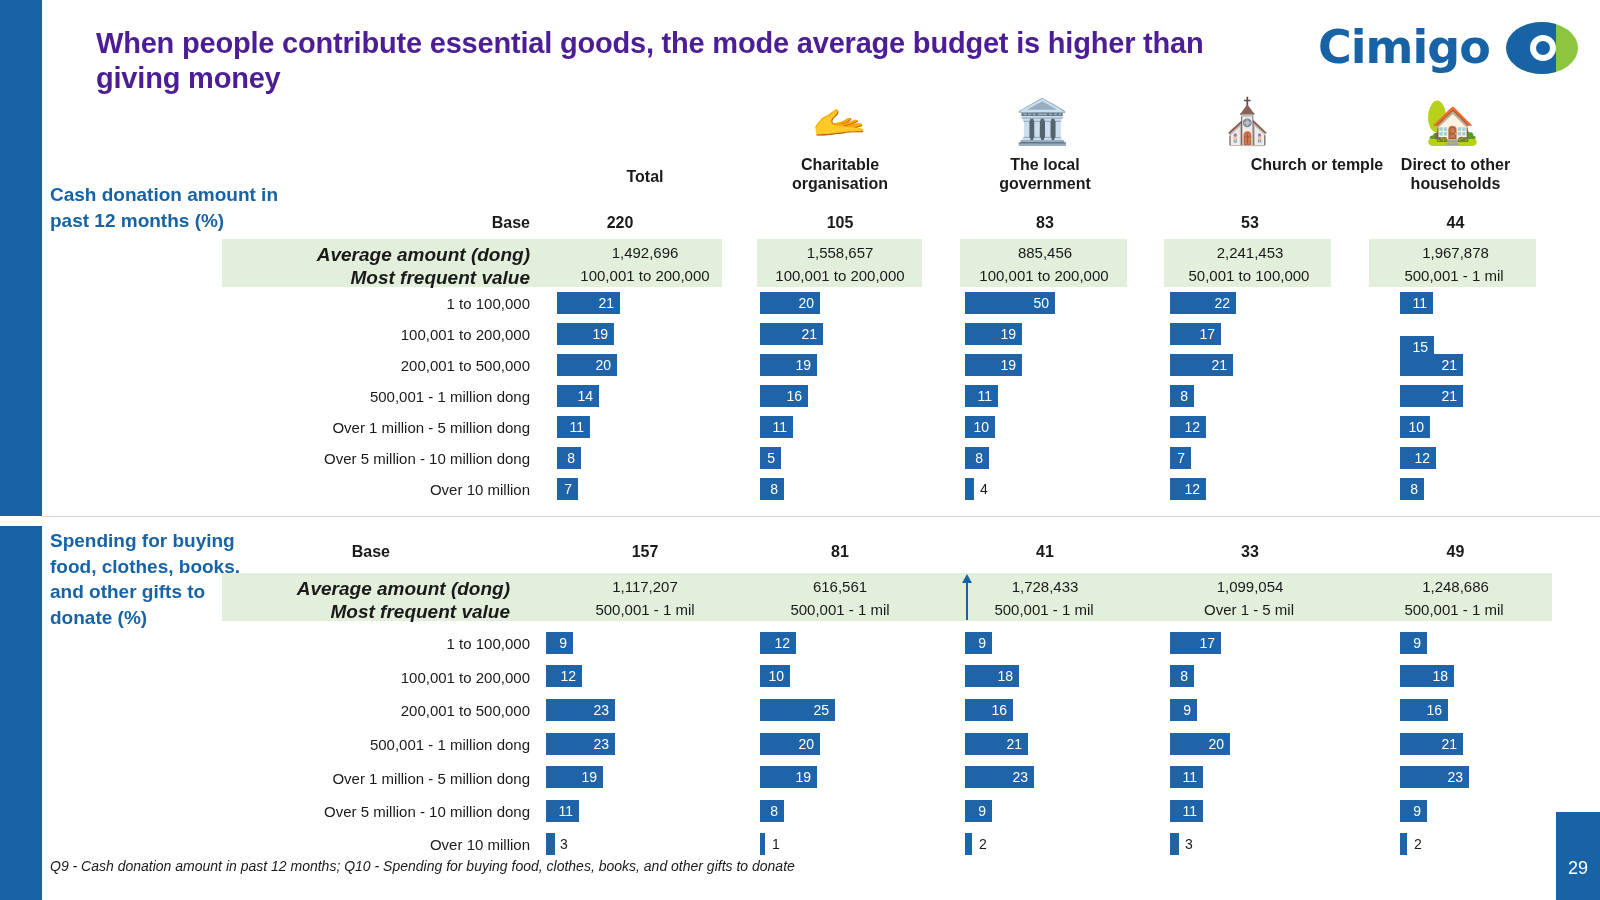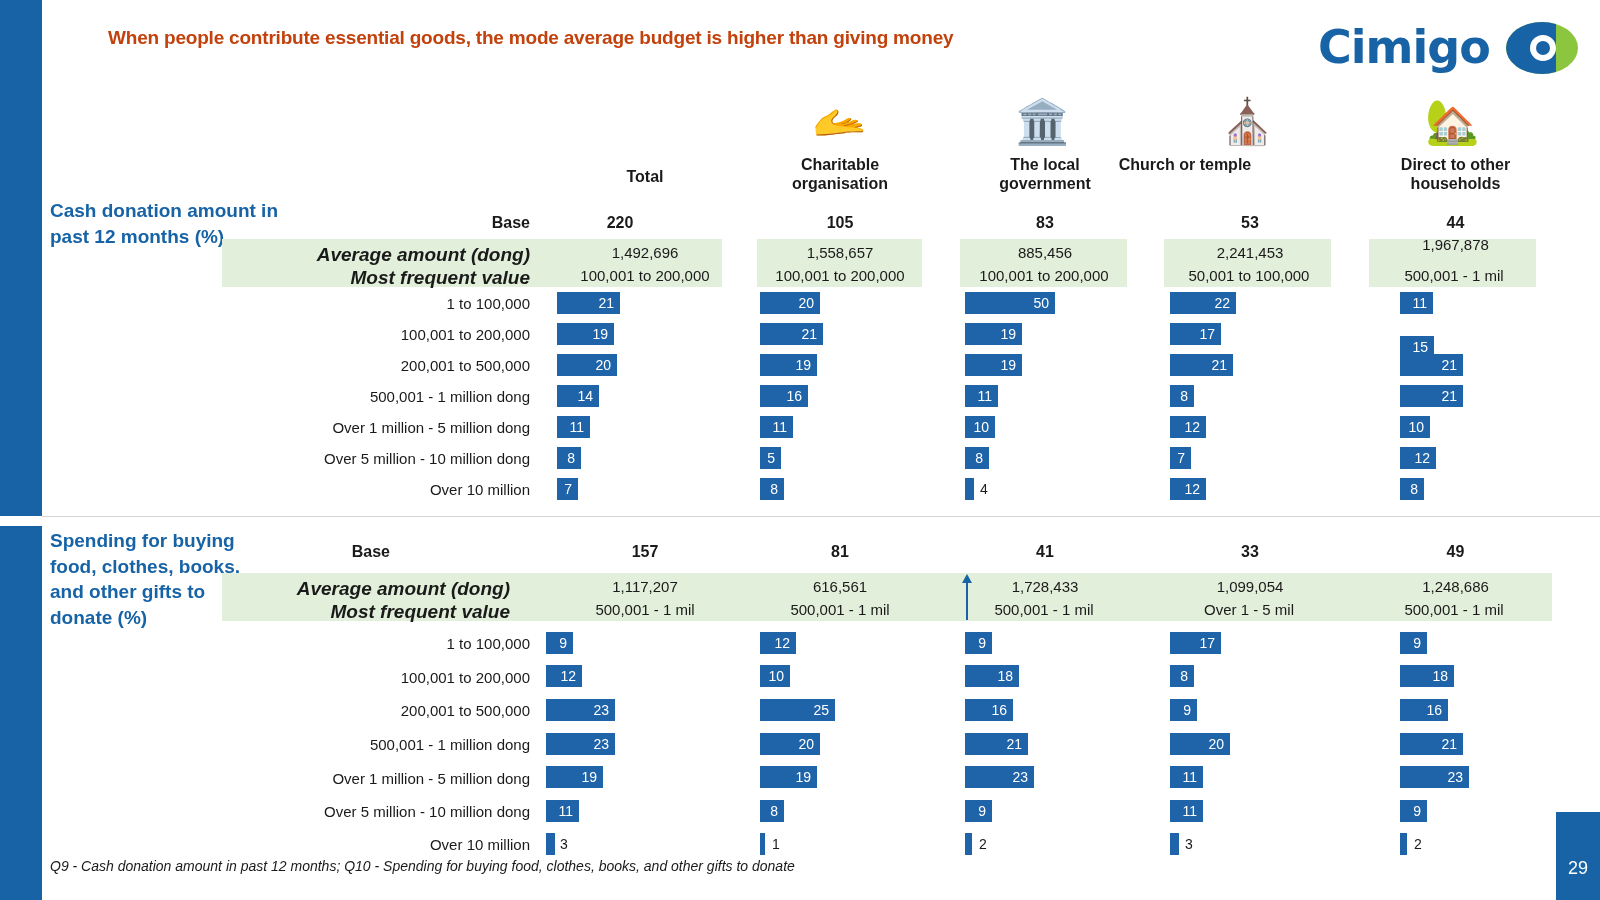--- a/index.html
+++ b/index.html
@@ -27,25 +27,25 @@
     background: #1763a6;
   }
   .left-bar-white {
     position: absolute;
     left: 0; top: 516px;
     width: 42px; height: 10px;
     background: #ffffff;
   }
   .title {
     position: absolute;
-    left: 108px; top: 26px;
+    left: 96px; top: 26px;
     width: 1180px;
-    font-size: 19px;
-    font-weight: bold;
-    color: #c2410c;
+    font-size: 29px;
+    font-weight: bold;
+    color: #4c1d95;
     line-height: 1.22;
     letter-spacing: -0.2px;
   }
   
   .logo {
     position: absolute;
     right: 22px; top: 18px;
     width: 260px; height: 62px;
   }
   .logo-text {
@@ -88,21 +88,21 @@
   }
 
   
   .section-label {
     position: absolute;
     font-size: 19px;
     font-weight: bold;
     color: #1763a6;
     line-height: 1.35;
   }
-  #label-cash { left: 50px; top: 182px; width: 260px; margin-top: 16px; }
+  #label-cash { left: 50px; top: 182px; width: 260px; }
   #label-spend { left: 50px; top: 528px; width: 215px; }
 
   
   .col-head {
     position: absolute;
     text-align: center;
     font-size: 16px;
     font-weight: bold;
     color: #1a1a1a;
     line-height: 1.2;
@@ -238,21 +238,21 @@
   <div class="divider"></div>
 
   <div class="col-icon" style="left:805px; top:92px;">🫴</div>
   <div class="col-icon" style="left:1008px; top:92px;">🏛️</div>
   <div class="col-icon" style="left:1213px; top:92px;">⛪</div>
   <div class="col-icon" style="left:1418px; top:92px;">🏡</div>
 
   <div class="col-head" style="left:570px; top:167px; width:150px;">Total</div>
   <div class="col-head" style="left:765px; top:155px; width:150px;">Charitable organisation</div>
   <div class="col-head" style="left:970px; top:155px; width:150px;">The local government</div>
-  <div class="col-head" style="left:1110px; top:155px; width:150px;">Church or temple</div>
+  <div class="col-head" style="left:1242px; top:155px; width:150px;">Church or temple</div>
   <div class="col-head" style="left:1378px; top:155px; width:155px;">Direct to other households</div>
 
   <div class="section-label" id="label-cash">Cash donation amount in past 12 months (%)</div>
 
   <div class="base-row-label" style="left:380px; top:214px; width:150px;">Base</div>
   <div class="base-val" style="left:545px; top:214px; width:150px;">220</div>
   <div class="base-val" style="left:765px; top:214px; width:150px;">105</div>
   <div class="base-val" style="left:970px; top:214px; width:150px;">83</div>
   <div class="base-val" style="left:1175px; top:214px; width:150px;">53</div>
   <div class="base-val" style="left:1378px; top:214px; width:155px;">44</div>
@@ -267,21 +267,21 @@
   <div class="green-label" style="left:280px; top:267px; width:250px;">Most frequent value</div>
 
   <div class="green-val" style="left:570px; top:244px; width:150px;">1,492,696</div>
   <div class="green-val" style="left:560px; top:267px; width:170px;">100,001 to 200,000</div>
   <div class="green-val" style="left:765px; top:244px; width:150px;">1,558,657</div>
   <div class="green-val" style="left:755px; top:267px; width:170px;">100,001 to 200,000</div>
   <div class="green-val" style="left:970px; top:244px; width:150px;">885,456</div>
   <div class="green-val" style="left:958px; top:267px; width:172px;">100,001 to 200,000</div>
   <div class="green-val" style="left:1175px; top:244px; width:150px;">2,241,453</div>
   <div class="green-val" style="left:1163px; top:267px; width:172px;">50,001 to 100,000</div>
-  <div class="green-val" style="left:1378px; top:236px; width:155px;">1,967,878</div>
+  <div class="green-val" style="left:1378px; top:244px; width:155px;">1,967,878</div>
   <div class="green-val" style="left:1368px; top:267px; width:172px;">500,001 - 1 mil</div>
 
   <div class="cat-label" style="left:240px; top:295px; width:290px;">1 to 100,000</div>
   <div class="cat-label" style="left:240px; top:326px; width:290px;">100,001 to 200,000</div>
   <div class="cat-label" style="left:240px; top:357px; width:290px;">200,001 to 500,000</div>
   <div class="cat-label" style="left:240px; top:388px; width:290px;">500,001 - 1 million dong</div>
   <div class="cat-label" style="left:240px; top:419px; width:290px;">Over 1 million - 5 million dong</div>
   <div class="cat-label" style="left:240px; top:450px; width:290px;">Over 5 million - 10 million dong</div>
   <div class="cat-label" style="left:240px; top:481px; width:290px;">Over 10 million</div>
 

